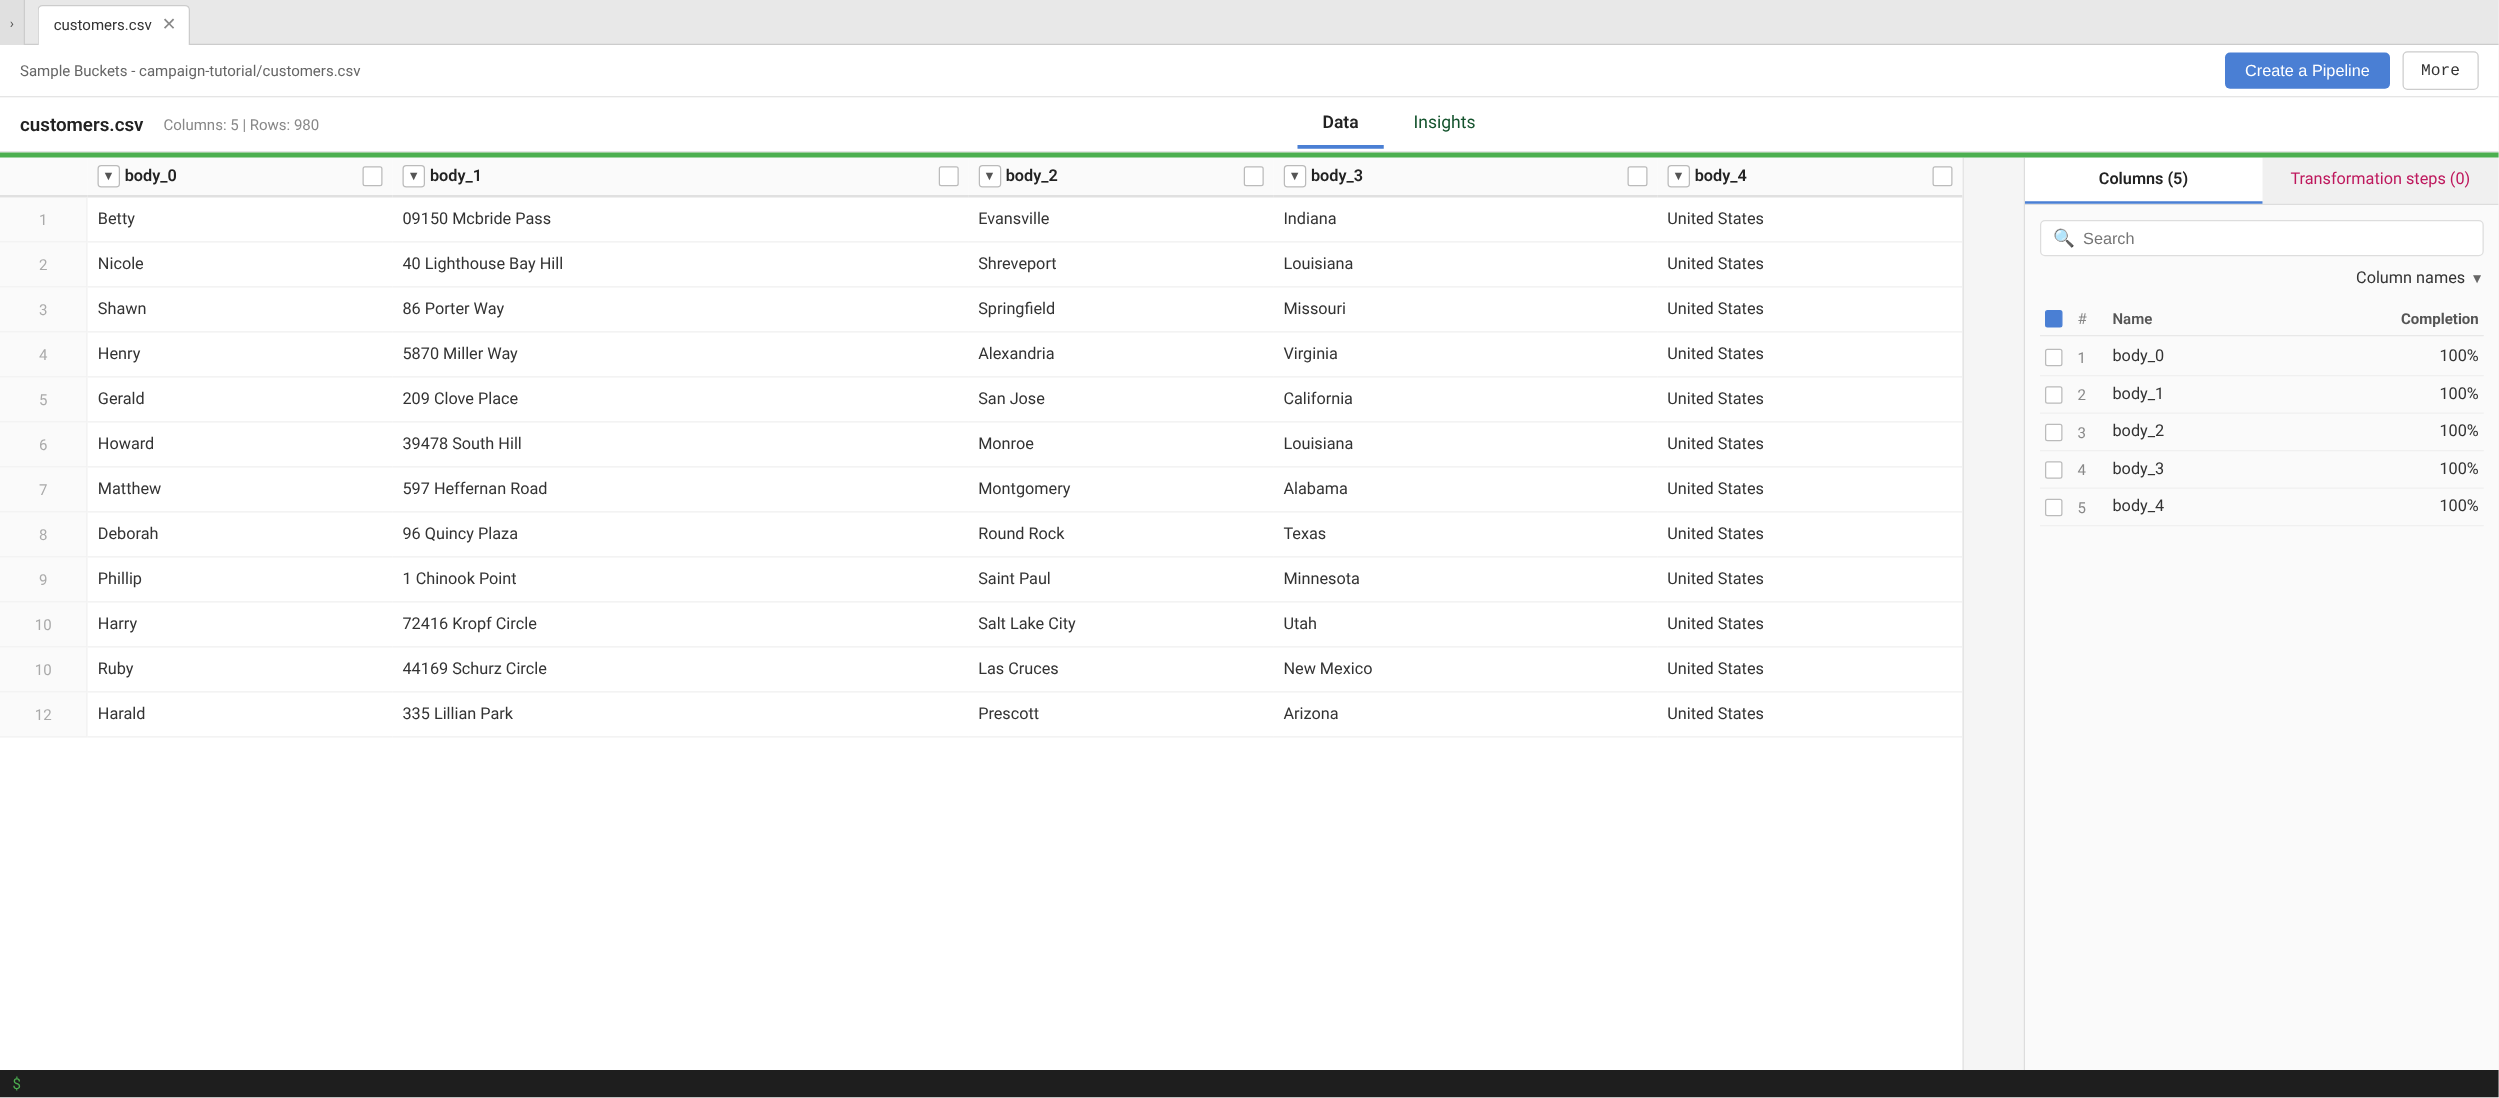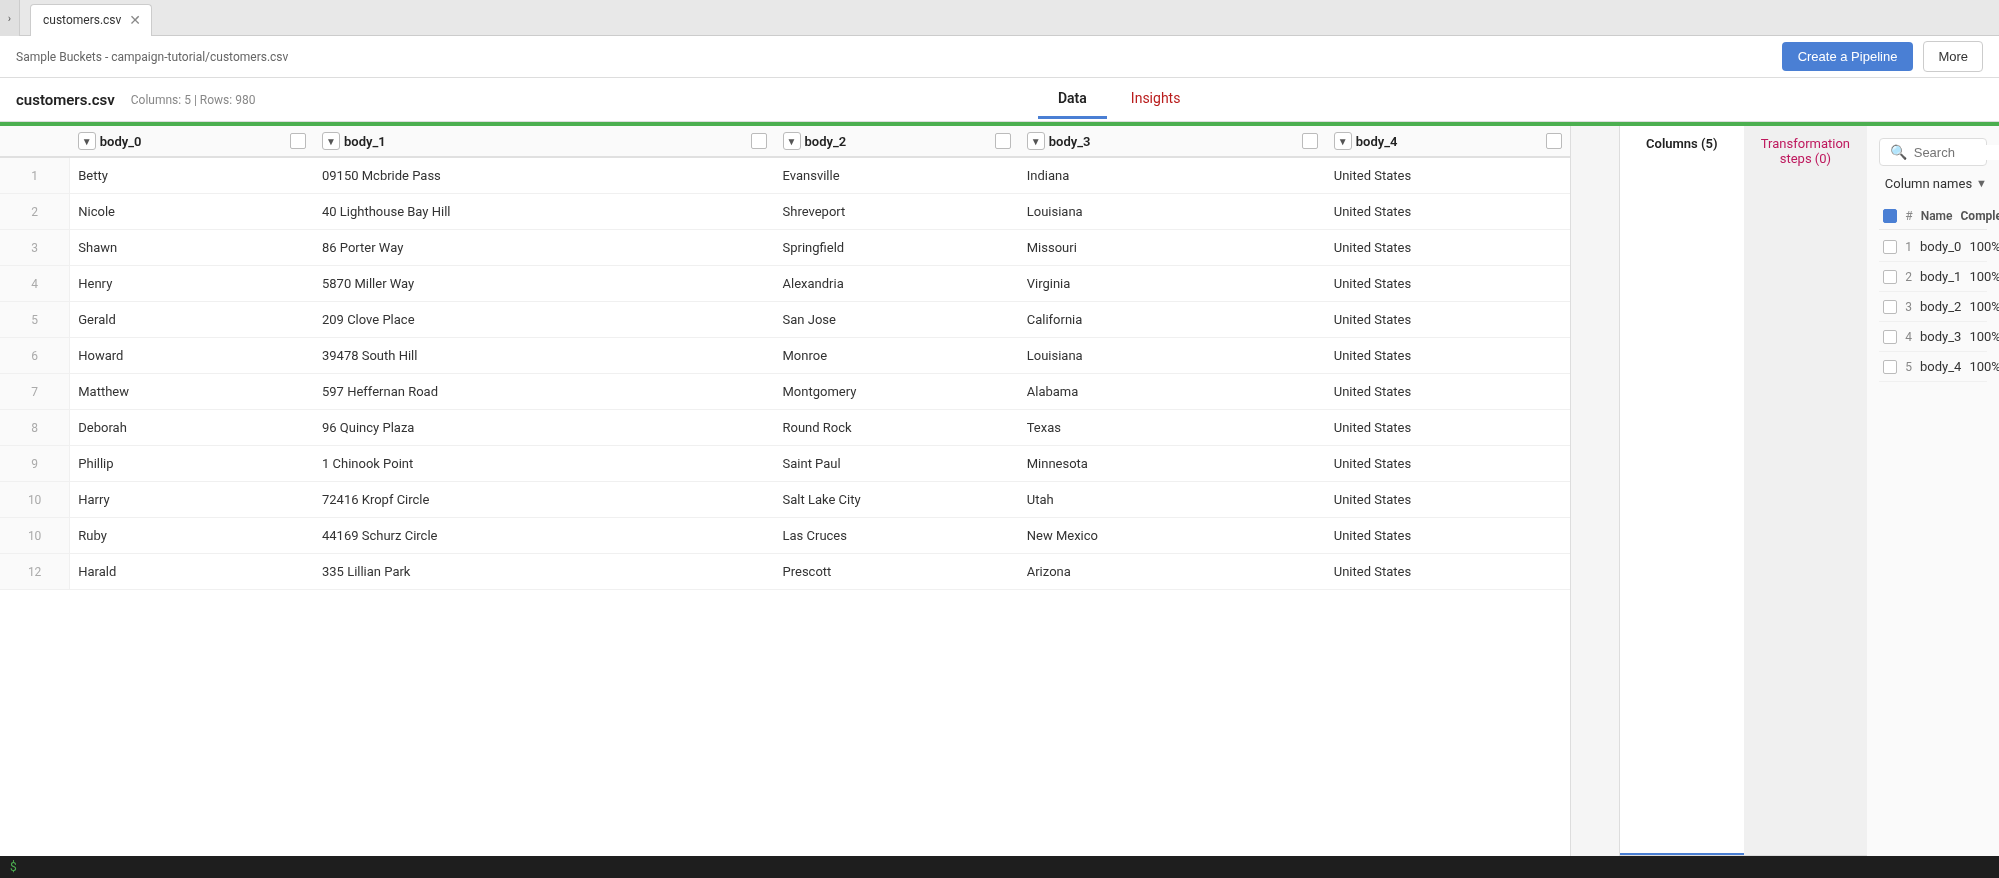--- a/index.html
+++ b/index.html
@@ -11,28 +11,28 @@
     .tab-bar { display: flex; align-items: center; background: #e8e8e8; border-bottom: 1px solid #ccc; height: 36px; padding-left: 30px; }
     .tab-collapse-btn { width: 20px; height: 36px; display: flex; align-items: center; justify-content: center; cursor: pointer; color: #555; font-size: 11px; position: absolute; left: 0; top: 0; background: #e0e0e0; border-right: 1px solid #ccc; }
     .tab { display: flex; align-items: center; background: #fff; border: 1px solid #ccc; border-bottom: none; border-radius: 4px 4px 0 0; padding: 0 10px 0 12px; height: 32px; margin-top: 4px; gap: 8px; font-size: 12px; color: #333; }
     .tab-close { cursor: pointer; color: #888; font-size: 14px; line-height: 1; }
 
     
     .toolbar { display: flex; align-items: center; background: #fff; border-bottom: 1px solid #ddd; height: 42px; padding: 0 16px; gap: 12px; }
     .toolbar-path { font-size: 12px; color: #666; flex: 1; }
     .toolbar-right { display: flex; align-items: center; gap: 10px; margin-left: auto; }
     .btn-create-pipeline { background: #4a7fd4; color: #fff; border: none; border-radius: 4px; padding: 7px 16px; font-size: 13px; cursor: pointer; white-space: nowrap; }
-    .btn-more { background: transparent; border: 1px solid #ccc; border-radius: 4px; padding: 7px 14px; font-size: 13px; cursor: pointer; color: #333; }
+    .btn-more { background: transparent; border: 1px solid #ccc; border-radius: 4px; padding: 7px 14px; font-size: 13px; cursor: pointer; color: #333; font-family: Liberation Mono, monospace; }
 
     
     .file-info-bar { display: flex; align-items: center; background: #fff; border-bottom: 1px solid #ddd; height: 44px; padding: 0 16px; }
     .file-title { font-size: 15px; font-weight: 600; color: #222; margin-right: 16px; }
     .file-meta { font-size: 12px; color: #888; }
     .tabs-center { display: flex; align-items: flex-end; gap: 4px; margin: 0 auto; }
-    .center-tab { padding: 10px 20px; font-size: 14px; cursor: pointer; color: #b91c1c; border-bottom: 3px solid transparent; }
+    .center-tab { padding: 10px 20px; font-size: 14px; cursor: pointer; color: #14532d; border-bottom: 3px solid transparent; }
     .center-tab.active { color: #222; border-bottom: 3px solid #4a7fd4; font-weight: 600; }
 
     
     .main-content { display: flex; flex: 1; overflow: hidden; }
 
     
     .table-area { flex: 1; overflow: auto; background: #fff; border-right: 1px solid #ddd; }
 
     .data-table { width: 100%; border-collapse: collapse; table-layout: fixed; }
     .data-table colgroup col:nth-child(1) { width: 50px; }
@@ -53,21 +53,21 @@
 
     .col-header-inner { display: flex; align-items: center; gap: 4px; }
     .col-dropdown-btn { width: 18px; height: 18px; border: 1px solid #bbb; border-radius: 3px; background: #fff; display: flex; align-items: center; justify-content: center; cursor: pointer; font-size: 10px; color: #555; flex-shrink: 0; }
     .col-select-box { width: 16px; height: 16px; border: 1px solid #bbb; border-radius: 2px; background: #fff; cursor: pointer; flex-shrink: 0; margin-left: auto; }
 
     .data-table tbody tr { border-bottom: 1px solid #f0f0f0; }
     .data-table td { padding: 10px 8px; font-size: 13px; color: #333; overflow: hidden; text-overflow: ellipsis; white-space: nowrap; }
     .data-table td.row-num { color: #aaa; font-size: 12px; text-align: center; background: #fafafa; border-right: 1px solid #f0f0f0; }
 
     
-    .right-panel { width: 380px; background: #fafafa; display: flex; flex-direction: row; border-left: 1px solid #ddd; margin-left: 48px; }
+    .right-panel { width: 380px; background: #fafafa; display: flex; flex-direction: column; border-left: 1px solid #ddd; margin-left: 48px; }
     .right-panel-tabs { display: flex; border-bottom: 1px solid #ddd; background: #f0f0f0; }
     .right-panel-tab { flex: 1; text-align: center; padding: 10px 8px; font-size: 13px; cursor: pointer; color: #555; }
     .right-panel-tab.active { background: #fff; font-weight: 600; color: #222; border-bottom: 2px solid #4a7fd4; }
     .right-panel-tab.inactive { color: #be185d; }
 
     .right-panel-body { padding: 12px; flex: 1; overflow-y: auto; }
 
     .search-box-wrap { display: flex; align-items: center; border: 1px solid #ddd; border-radius: 4px; background: #fff; padding: 5px 10px; margin-bottom: 10px; gap: 6px; }
     .search-box-input { border: none; outline: none; flex: 1; font-size: 13px; color: #333; }
     .search-icon { color: #aaa; font-size: 14px; }

